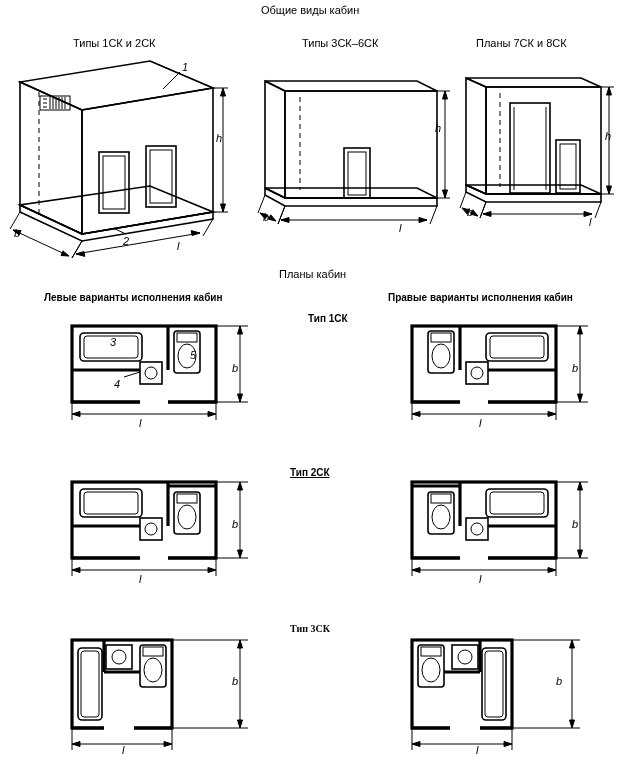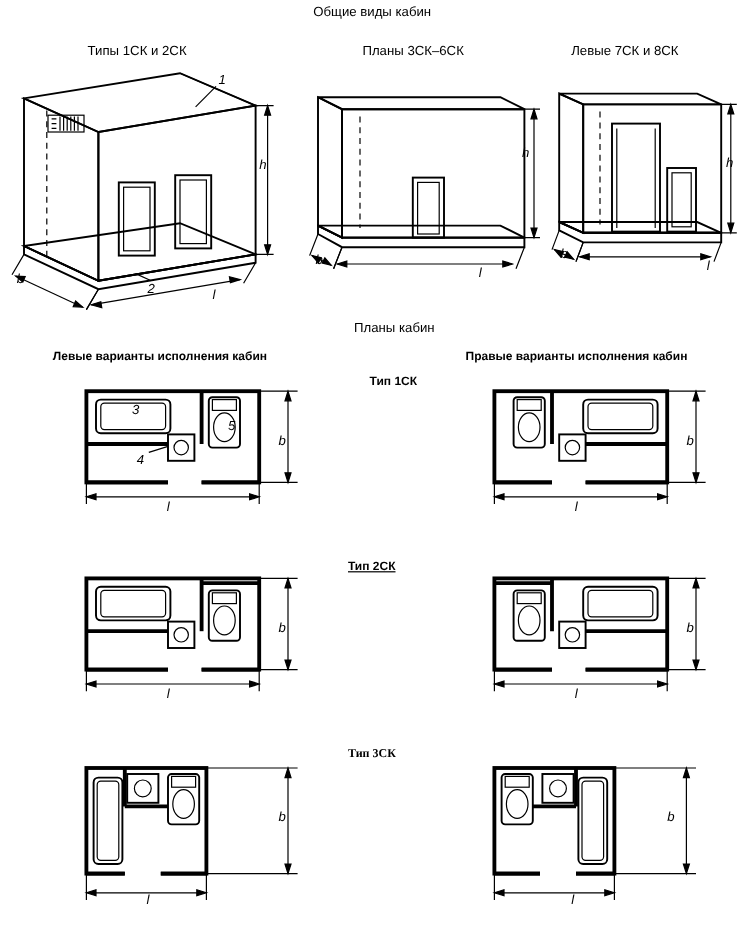--- a/index.html
+++ b/index.html
@@ -17,39 +17,39 @@
   .fillk{fill:#000000;}
 </style>
 </head>
 <body>
 
 <div class="page">
 
   <div class="lbl" style="left:261px;top:4px;">Общие виды кабин</div>
 
   <div class="lbl" style="left:73px;top:37px;">Типы 1СК и 2СК</div>
-  <div class="lbl" style="left:302px;top:37px;">Планы 3СК–6СК</div>
-  <div class="lbl" style="left:476px;top:37px;">Левые 7СК и 8СК</div>
+  <div class="lbl" style="left:302px;top:37px;">Типы 3СК–6СК</div>
+  <div class="lbl" style="left:476px;top:37px;">Планы 7СК и 8СК</div>
 
   <div class="lbl i" style="left:182px;top:61px;">1</div>
   <div class="lbl i" style="left:123px;top:235px;">2</div>
 
   <div class="lbl i" style="left:216px;top:132px;">h</div>
   <div class="lbl i" style="left:14px;top:227px;">b</div>
   <div class="lbl i" style="left:177px;top:240px;">l</div>
 
   <div class="lbl i" style="left:435px;top:122px;">h</div>
   <div class="lbl i" style="left:263px;top:211px;">b</div>
   <div class="lbl i" style="left:399px;top:222px;">l</div>
 
   <div class="lbl i" style="left:605px;top:130px;">h</div>
   <div class="lbl i" style="left:467px;top:206px;">b</div>
   <div class="lbl i" style="left:589px;top:216px;">l</div>
 
-  <div class="lbl" style="left:279px;top:268px;margin-left:16px;">Планы кабин</div>
+  <div class="lbl" style="left:279px;top:268px;">Планы кабин</div>
 
   <div class="lbl b" style="left:388px;top:292px;font-size:10px;">Правые варианты исполнения кабин</div>
   <div class="lbl b" style="left:44px;top:292px;font-size:10px;">Левые варианты исполнения кабин</div>
 
   <div class="lbl b" style="left:308px;top:313px;font-size:10px;">Тип 1СК</div>
   <div class="lbl b" style="left:290px;top:467px;font-size:10px;text-decoration:underline;">Тип 2СК</div>
   <div class="lbl b" style="left:290px;top:623px;font-size:10px;font-family:Liberation Serif, serif;">Тип 3СК</div>
 
   <div class="lbl i" style="left:110px;top:336px;">3</div>
   <div class="lbl i" style="left:114px;top:378px;">4</div>

